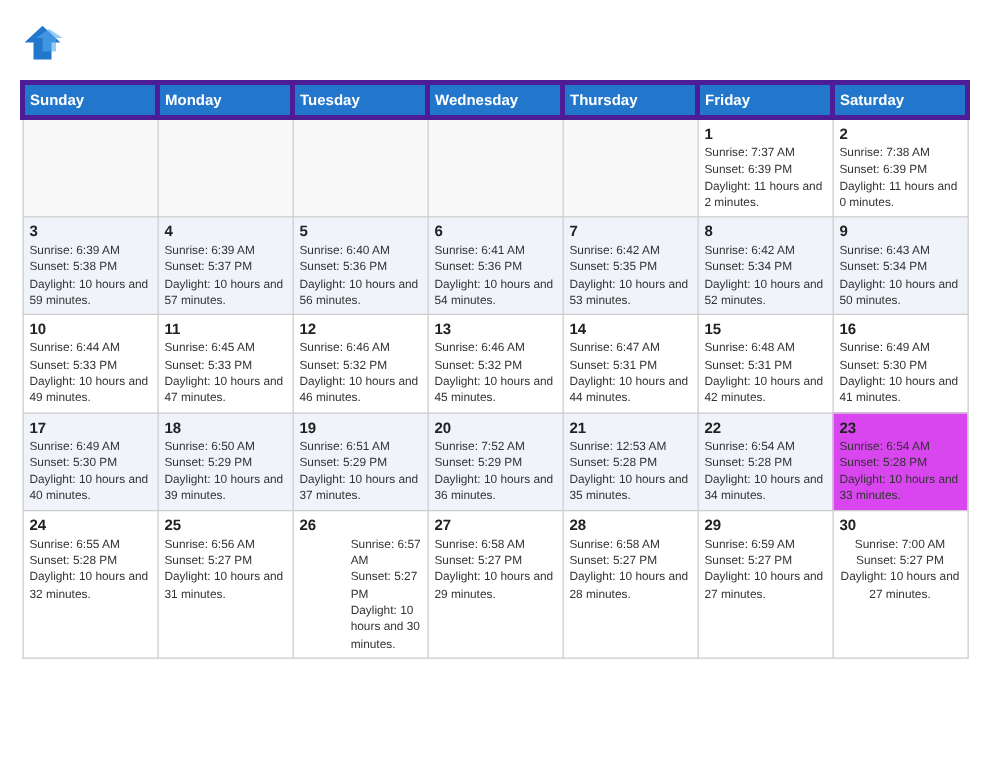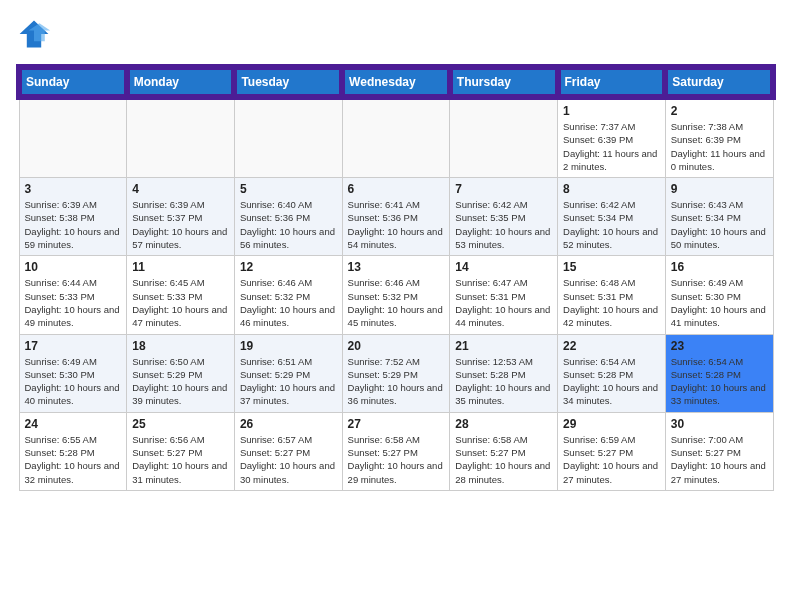--- a/index.html
+++ b/index.html
@@ -47,21 +47,21 @@
       border-collapse: collapse;
       border: 1px solid #ccc;
     }
     .calendar th {
       background: #2277cc;
       color: #fff;
       font-size: 12px;
       font-weight: bold;
       padding: 5px 4px;
       text-align: left;
-      border: 6px solid #4c1d95;
+      border: 4px solid #4c1d95;
     }
     .calendar td {
       vertical-align: top;
       border: 1px solid #ccc;
       padding: 4px 5px;
       font-size: 10px;
       color: #333;
       width: calc(100% / 7);
       min-height: 80px;
       background: #fff;
@@ -258,21 +258,21 @@
           <div class="day-info" style="white-space: pre-line;">Sunrise: 12:53 AM
 Sunset: 5:28 PM
 Daylight: 10 hours and 35 minutes.</div>
         </td>
         <td style="background: rgb(240, 244, 250);">
           <span class="day-number">22</span>
           <div class="day-info" style="white-space: pre-line;">Sunrise: 6:54 AM
 Sunset: 5:28 PM
 Daylight: 10 hours and 34 minutes.</div>
         </td>
-        <td style="background: #3b82f6;">
+        <td style="background: #d946ef;">
           <span class="day-number">23</span>
           <div class="day-info" style="white-space: pre-line;">Sunrise: 6:54 AM
 Sunset: 5:28 PM
 Daylight: 10 hours and 33 minutes.</div>
         </td>
       </tr>
       <tr>
         <td style="background: rgb(255, 255, 255);">
           <span class="day-number">24</span>
           <div class="day-info" style="white-space: pre-line;">Sunrise: 6:55 AM
@@ -280,21 +280,21 @@
 Daylight: 10 hours and 32 minutes.</div>
         </td>
         <td style="background: rgb(255, 255, 255);">
           <span class="day-number">25</span>
           <div class="day-info" style="white-space: pre-line;">Sunrise: 6:56 AM
 Sunset: 5:27 PM
 Daylight: 10 hours and 31 minutes.</div>
         </td>
         <td style="background: rgb(255, 255, 255);">
           <span class="day-number">26</span>
-          <div class="day-info" style="white-space: pre-line;">Sunrise: 6:57 AM
+          <div class="day-info" style="white-space: pre-line; margin-left: 41px;">Sunrise: 6:57 AM
 Sunset: 5:27 PM
 Daylight: 10 hours and 30 minutes.</div>
         </td>
         <td style="background: rgb(255, 255, 255);">
           <span class="day-number">27</span>
           <div class="day-info" style="white-space: pre-line;">Sunrise: 6:58 AM
 Sunset: 5:27 PM
 Daylight: 10 hours and 29 minutes.</div>
         </td>
         <td style="background: rgb(255, 255, 255);">
@@ -304,19 +304,19 @@
 Daylight: 10 hours and 28 minutes.</div>
         </td>
         <td style="background: rgb(255, 255, 255);">
           <span class="day-number">29</span>
           <div class="day-info" style="white-space: pre-line;">Sunrise: 6:59 AM
 Sunset: 5:27 PM
 Daylight: 10 hours and 27 minutes.</div>
         </td>
         <td style="background: rgb(255, 255, 255);">
           <span class="day-number">30</span>
-          <div class="day-info" style="white-space: pre-line;">Sunrise: 7:00 AM
+          <div class="day-info" style="white-space: pre-line; text-align: center;">Sunrise: 7:00 AM
 Sunset: 5:27 PM
 Daylight: 10 hours and 27 minutes.</div>
         </td>
       </tr>
     </tbody>
 </table>
 
 </body></html>

